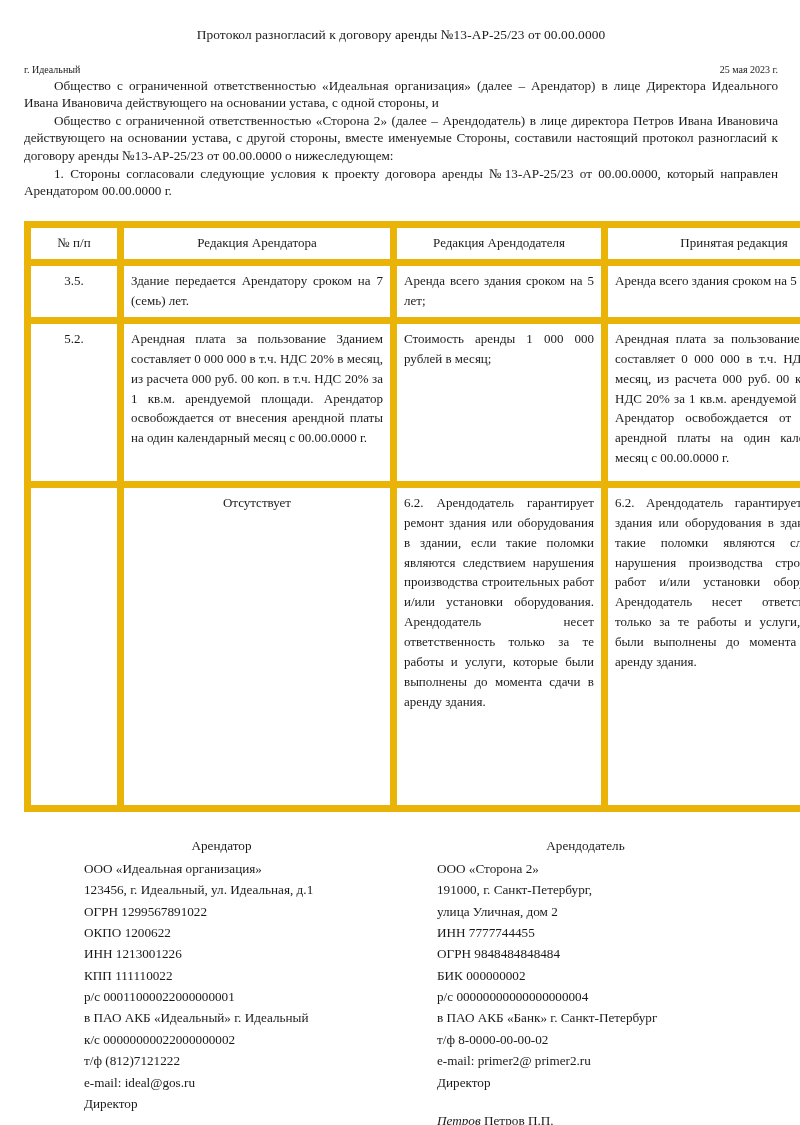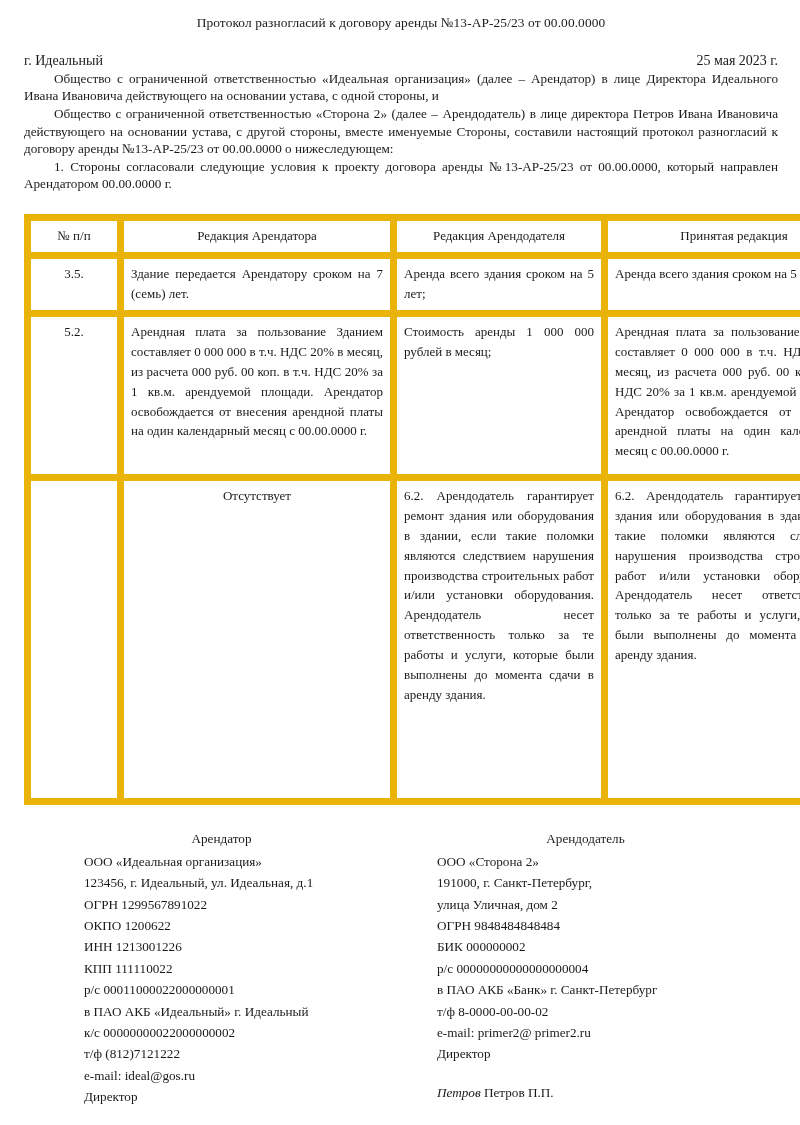--- a/index.html
+++ b/index.html
@@ -15,37 +15,37 @@
     color: #1a1a1a;
     font-size: 13.2px;
     line-height: 1.28;
     position: relative;
     overflow: hidden;
   }
   .page {
     width: 800px;
     height: 1125px;
     box-sizing: border-box;
-    padding: 8px 22px 0 24px;
+    padding: 20px 22px 0 24px;
     position: relative;
   }
 
   
   .doc-title {
     text-align: center;
     font-size: 13.4px;
     margin: 6px 0 0 0;
     letter-spacing: .1px;
   }
   .meta-row {
     display: flex;
     justify-content: space-between;
     align-items: baseline;
     margin-top: 21px;
-    font-size: 14px;
+    font-size: 10px;
     gap: 28px;
   }
   .meta-city { text-align: left; }
   .meta-date { text-align: right; }
 
   
   .body-block { }
   p.para {
     margin: 0 0 0 0;
     text-align: justify;
@@ -194,20 +194,21 @@
       <div class="sign-gap"></div>
       <div class="sign-line sign-name"><span class="scrawl">IIдеальный</span> <span>Идеальный И.И.</span></div>
 
     </div>
 
     <div class="sign-col right">
       <div class="sign-head">Арендодатель</div>
       <div class="sign-line">ООО «Сторона 2»</div>
       <div class="sign-line">191000, г. Санкт-Петербург,</div>
       <div class="sign-line">улица Уличная, дом 2</div>
+      <div class="sign-line">ИНН 7777744455</div>
       <div class="sign-line">ОГРН 9848484848484</div>
       <div class="sign-line">БИК 000000002</div>
       <div class="sign-line">р/с 00000000000000000004</div>
       <div class="sign-line">в ПАО АКБ «Банк» г. Санкт-Петербург</div>
       <div class="sign-line">т/ф 8-0000-00-00-02</div>
       <div class="sign-line">e-mail: primer2@ primer2.ru</div>
       <div class="sign-line">Директор</div>
       <div class="sign-gap"></div>
       <div class="sign-line sign-name"><span class="scrawl">Петров</span> <span>Петров П.П.</span></div>
 

